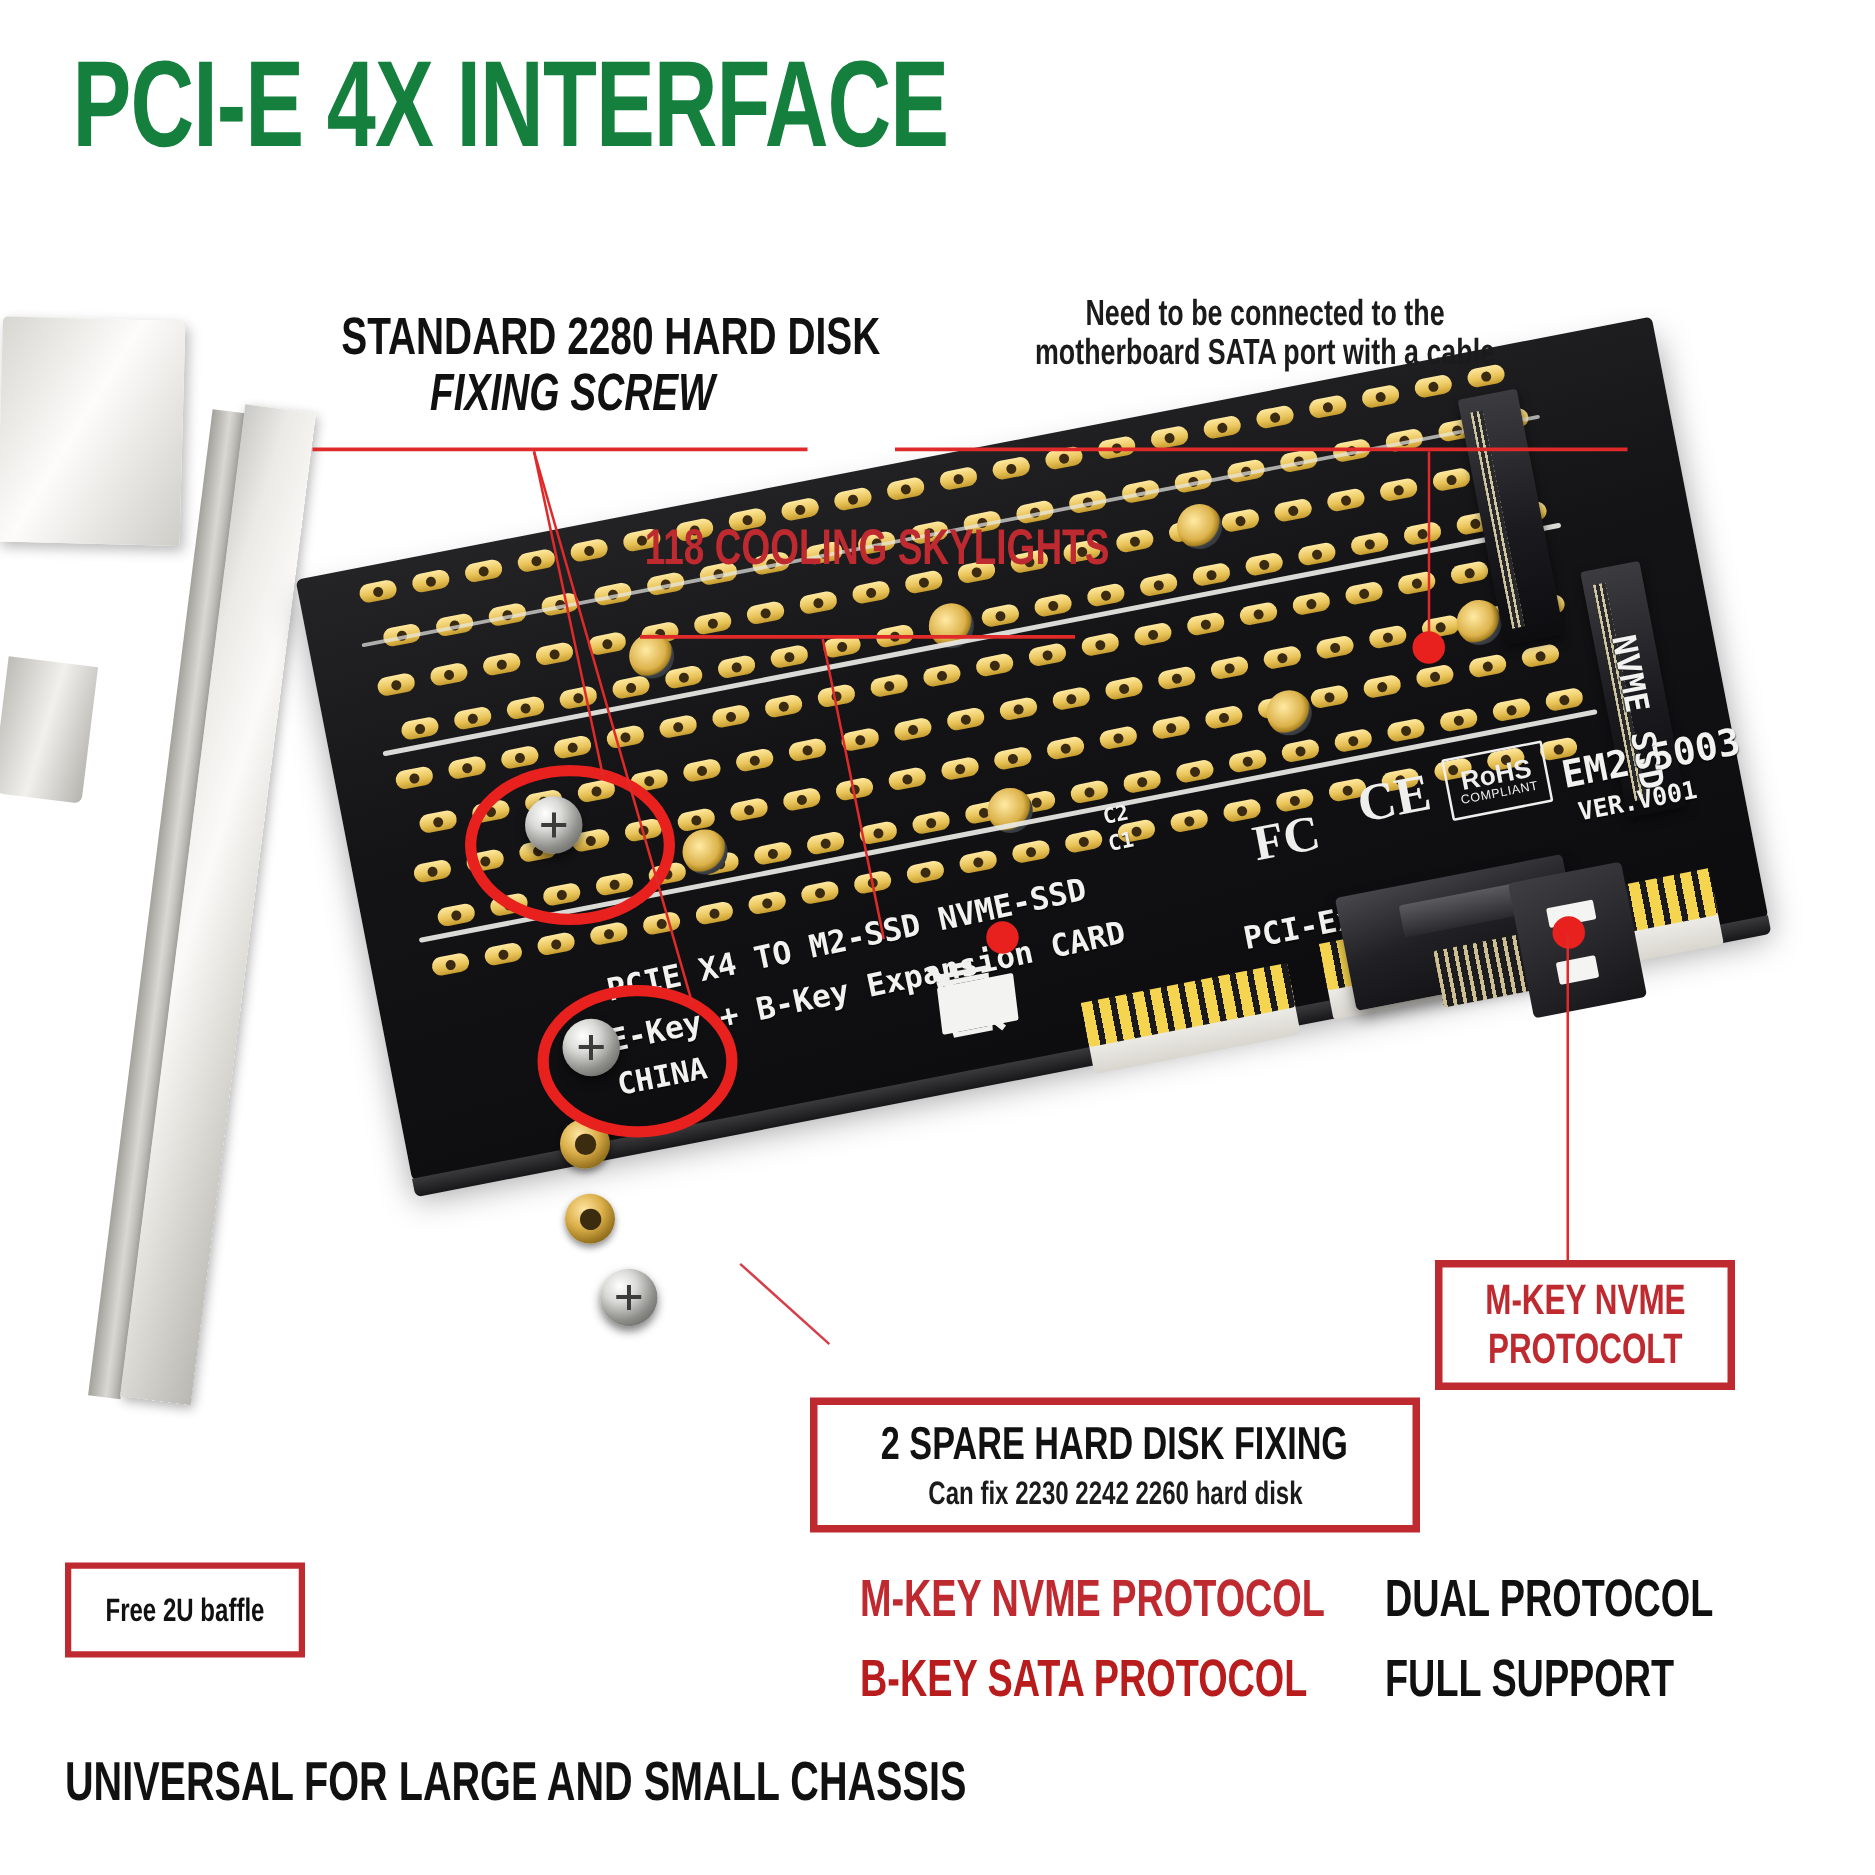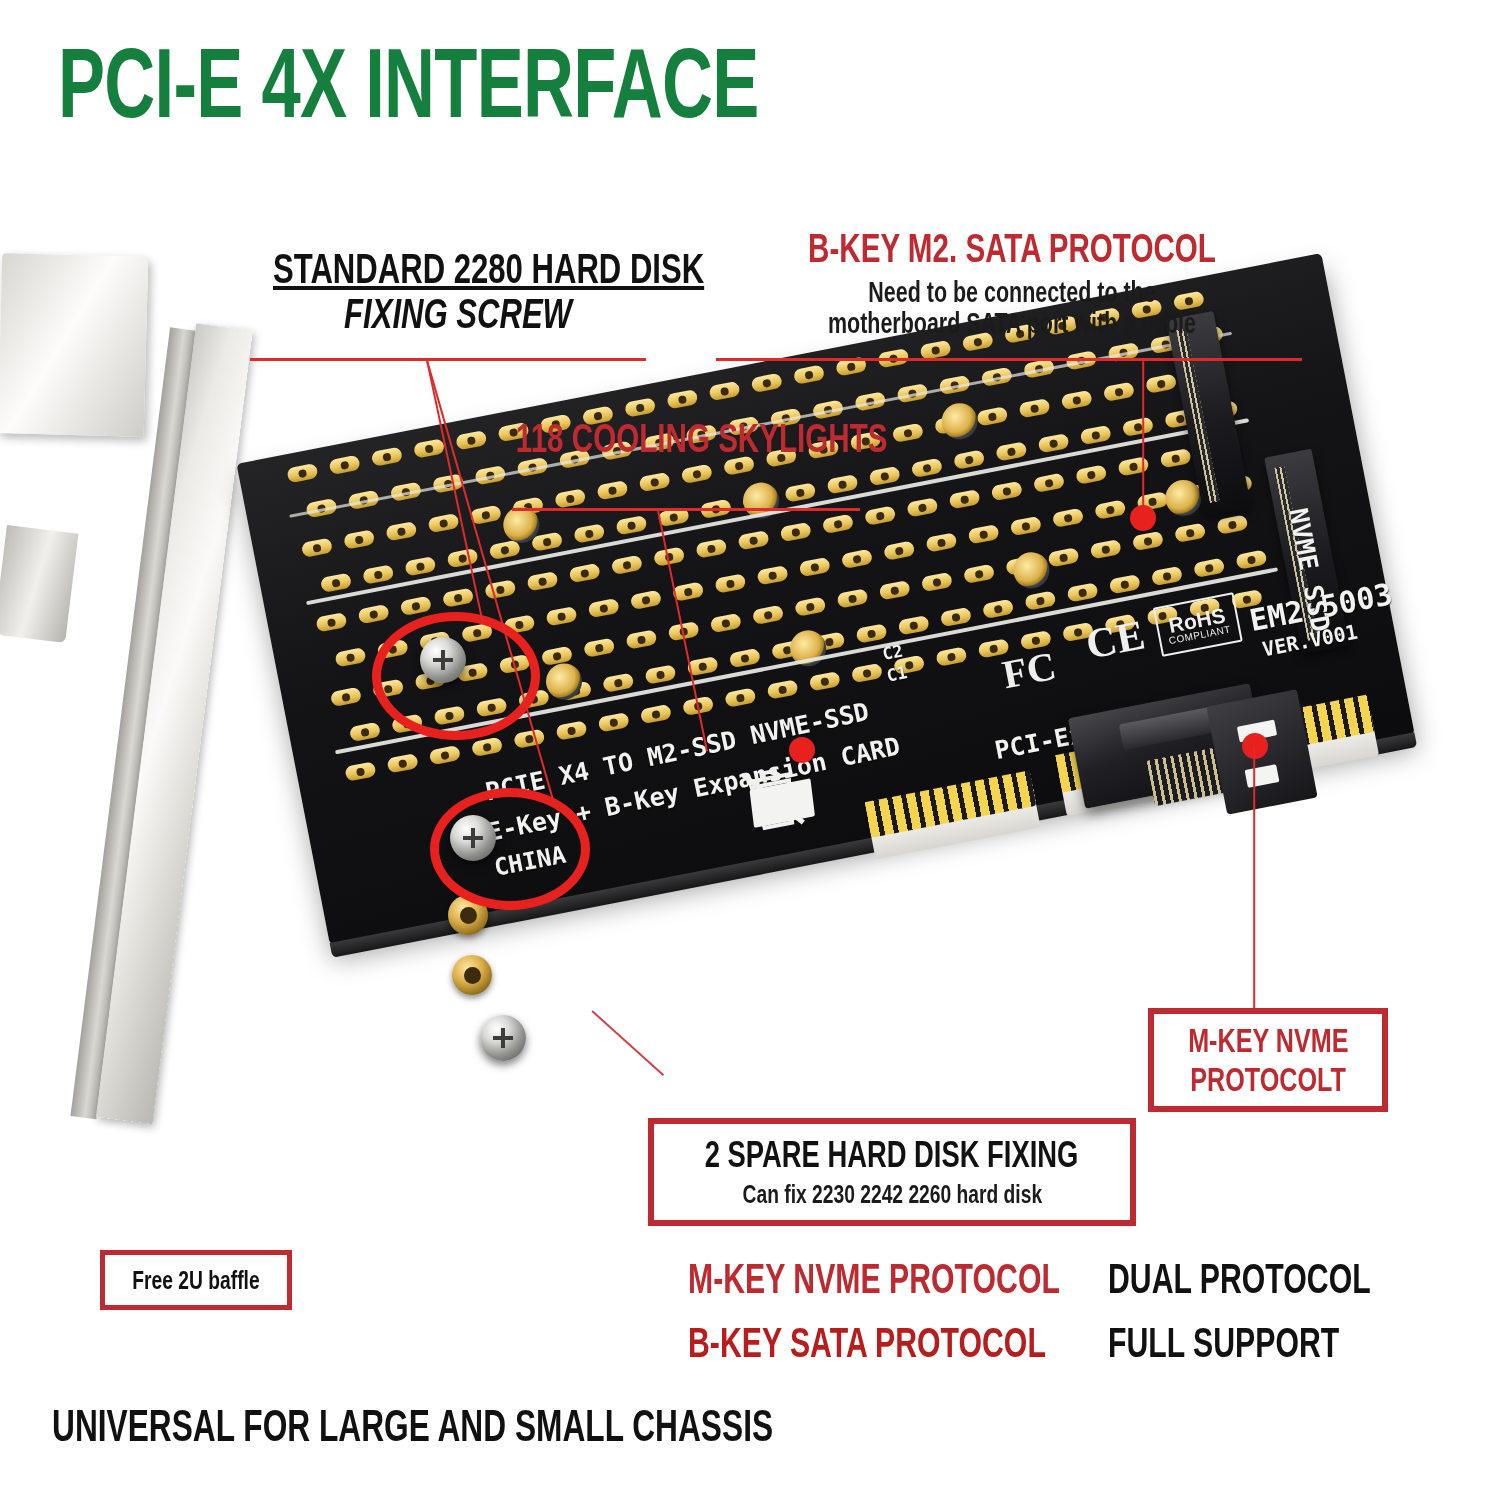--- a/index.html
+++ b/index.html
@@ -420,38 +420,35 @@
 <div class="rule" style="left:716px;top:358px;width:586px;"></div>
 <div class="leader" style="left:1143px;top:360px;width:148px;transform:rotate(90deg);"></div>
 <div class="dot" style="left:1130px;top:505px;"></div>
 
 <div class="dot" style="left:1242px;top:733px;"></div>
 <div class="leader" style="left:1254px;top:746px;width:262px;transform:rotate(90deg);"></div>
 
 <div class="leader" style="left:592px;top:1010px;width:96px;transform:rotate(42deg);background:#d4404a;"></div>
 
 <div class="anno" style="left:208px;top:248px;width:500px;text-align:center;">
-  <div class="hl" style="font-size:42px;text-decoration:underline;">
+  <div class="hl" style="font-size:42px;">
     <div class="condc">STANDARD 2280 HARD DISK</div>
   </div>
   <div class="hl" style="font-size:42px;margin-top:2px;font-style:italic;">
     <div class="condc">FIXING SCREW</div>
   </div>
 </div>
 
 <div class="anno" style="left:456px;top:418px;width:460px;text-align:center;">
   <div class="hl red" style="font-size:40px;">
     <div class="condc">118 COOLING SKYLIGHTS</div>
   </div>
 </div>
 
 <div class="anno" style="left:712px;top:228px;width:600px;text-align:center;">
-  <div class="hl red" style="font-size:40px;">
-    <div class="condc">B-KEY M2. SATA PROTOCOL</div>
-  </div>
   <div class="sub" style="font-size:29px;margin-top:8px;">
     <div class="condc">Need to be connected to the</div>
   </div>
   <div class="sub" style="font-size:29px;">
     <div class="condc">motherboard SATA port with a cable</div>
   </div>
 </div>
 
 <div class="boxed" style="left:648px;top:1118px;width:488px;height:108px;">
   <div style="font-size:37px;font-weight:700;color:#111;">
@@ -464,21 +461,21 @@
 
 <div class="boxed" style="left:1148px;top:1008px;width:240px;height:104px;">
   <div style="font-size:34px;font-weight:700;color:#BE2A2F;">
     <div class="condc">M-KEY NVME</div>
   </div>
   <div style="font-size:34px;font-weight:700;color:#BE2A2F;">
     <div class="condc">PROTOCOLT</div>
   </div>
 </div>
 
-<div class="boxed" style="left:52px;top:1250px;width:192px;height:60px;border-width:5px;margin-left:48px;">
+<div class="boxed" style="left:52px;top:1250px;width:192px;height:76px;border-width:5px;">
   <div style="font-size:26px;font-weight:700;color:#111;">
     <div class="condc">Free 2U baffle</div>
   </div>
 </div>
 
 <div class="bottom-line" style="left:688px;top:1258px;font-size:42px;color:#BE2A2F;text-align:center;">
   <div class="cond">M-KEY NVME PROTOCOL</div>
 </div>
 <div class="bottom-line" style="left:688px;top:1322px;font-size:42px;color:#b91c1c;">
   <div class="cond">B-KEY SATA PROTOCOL</div>

